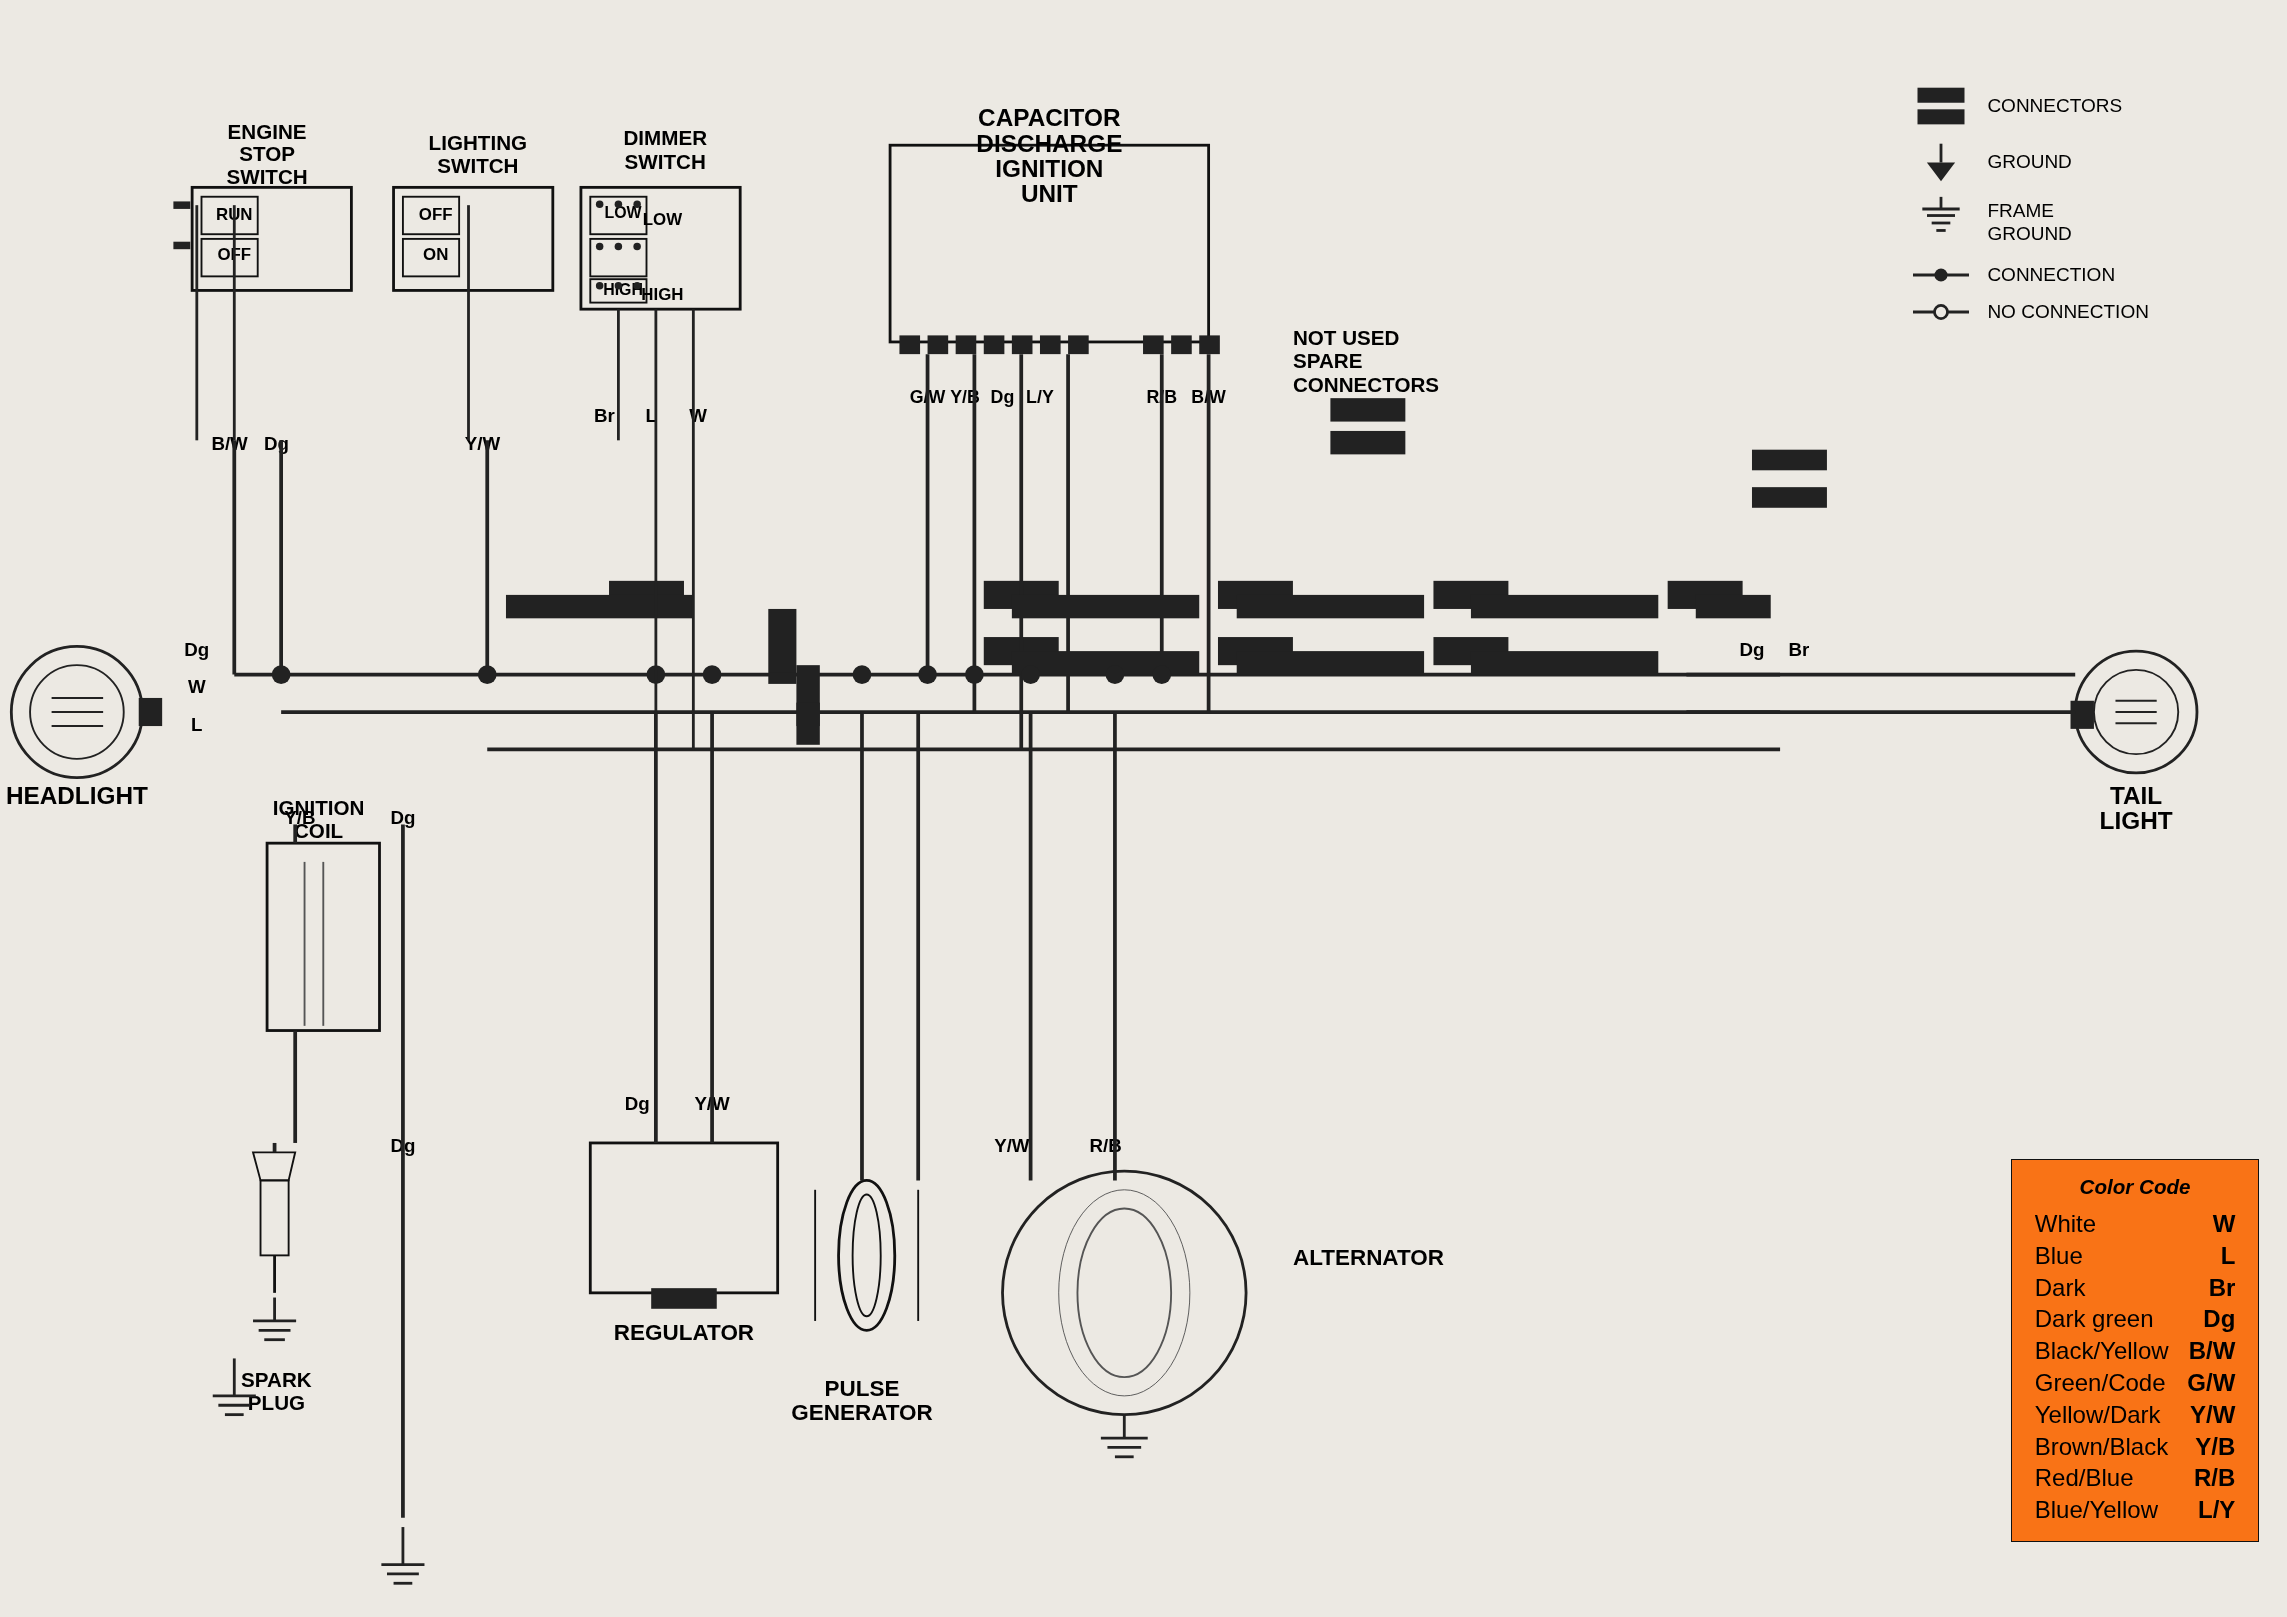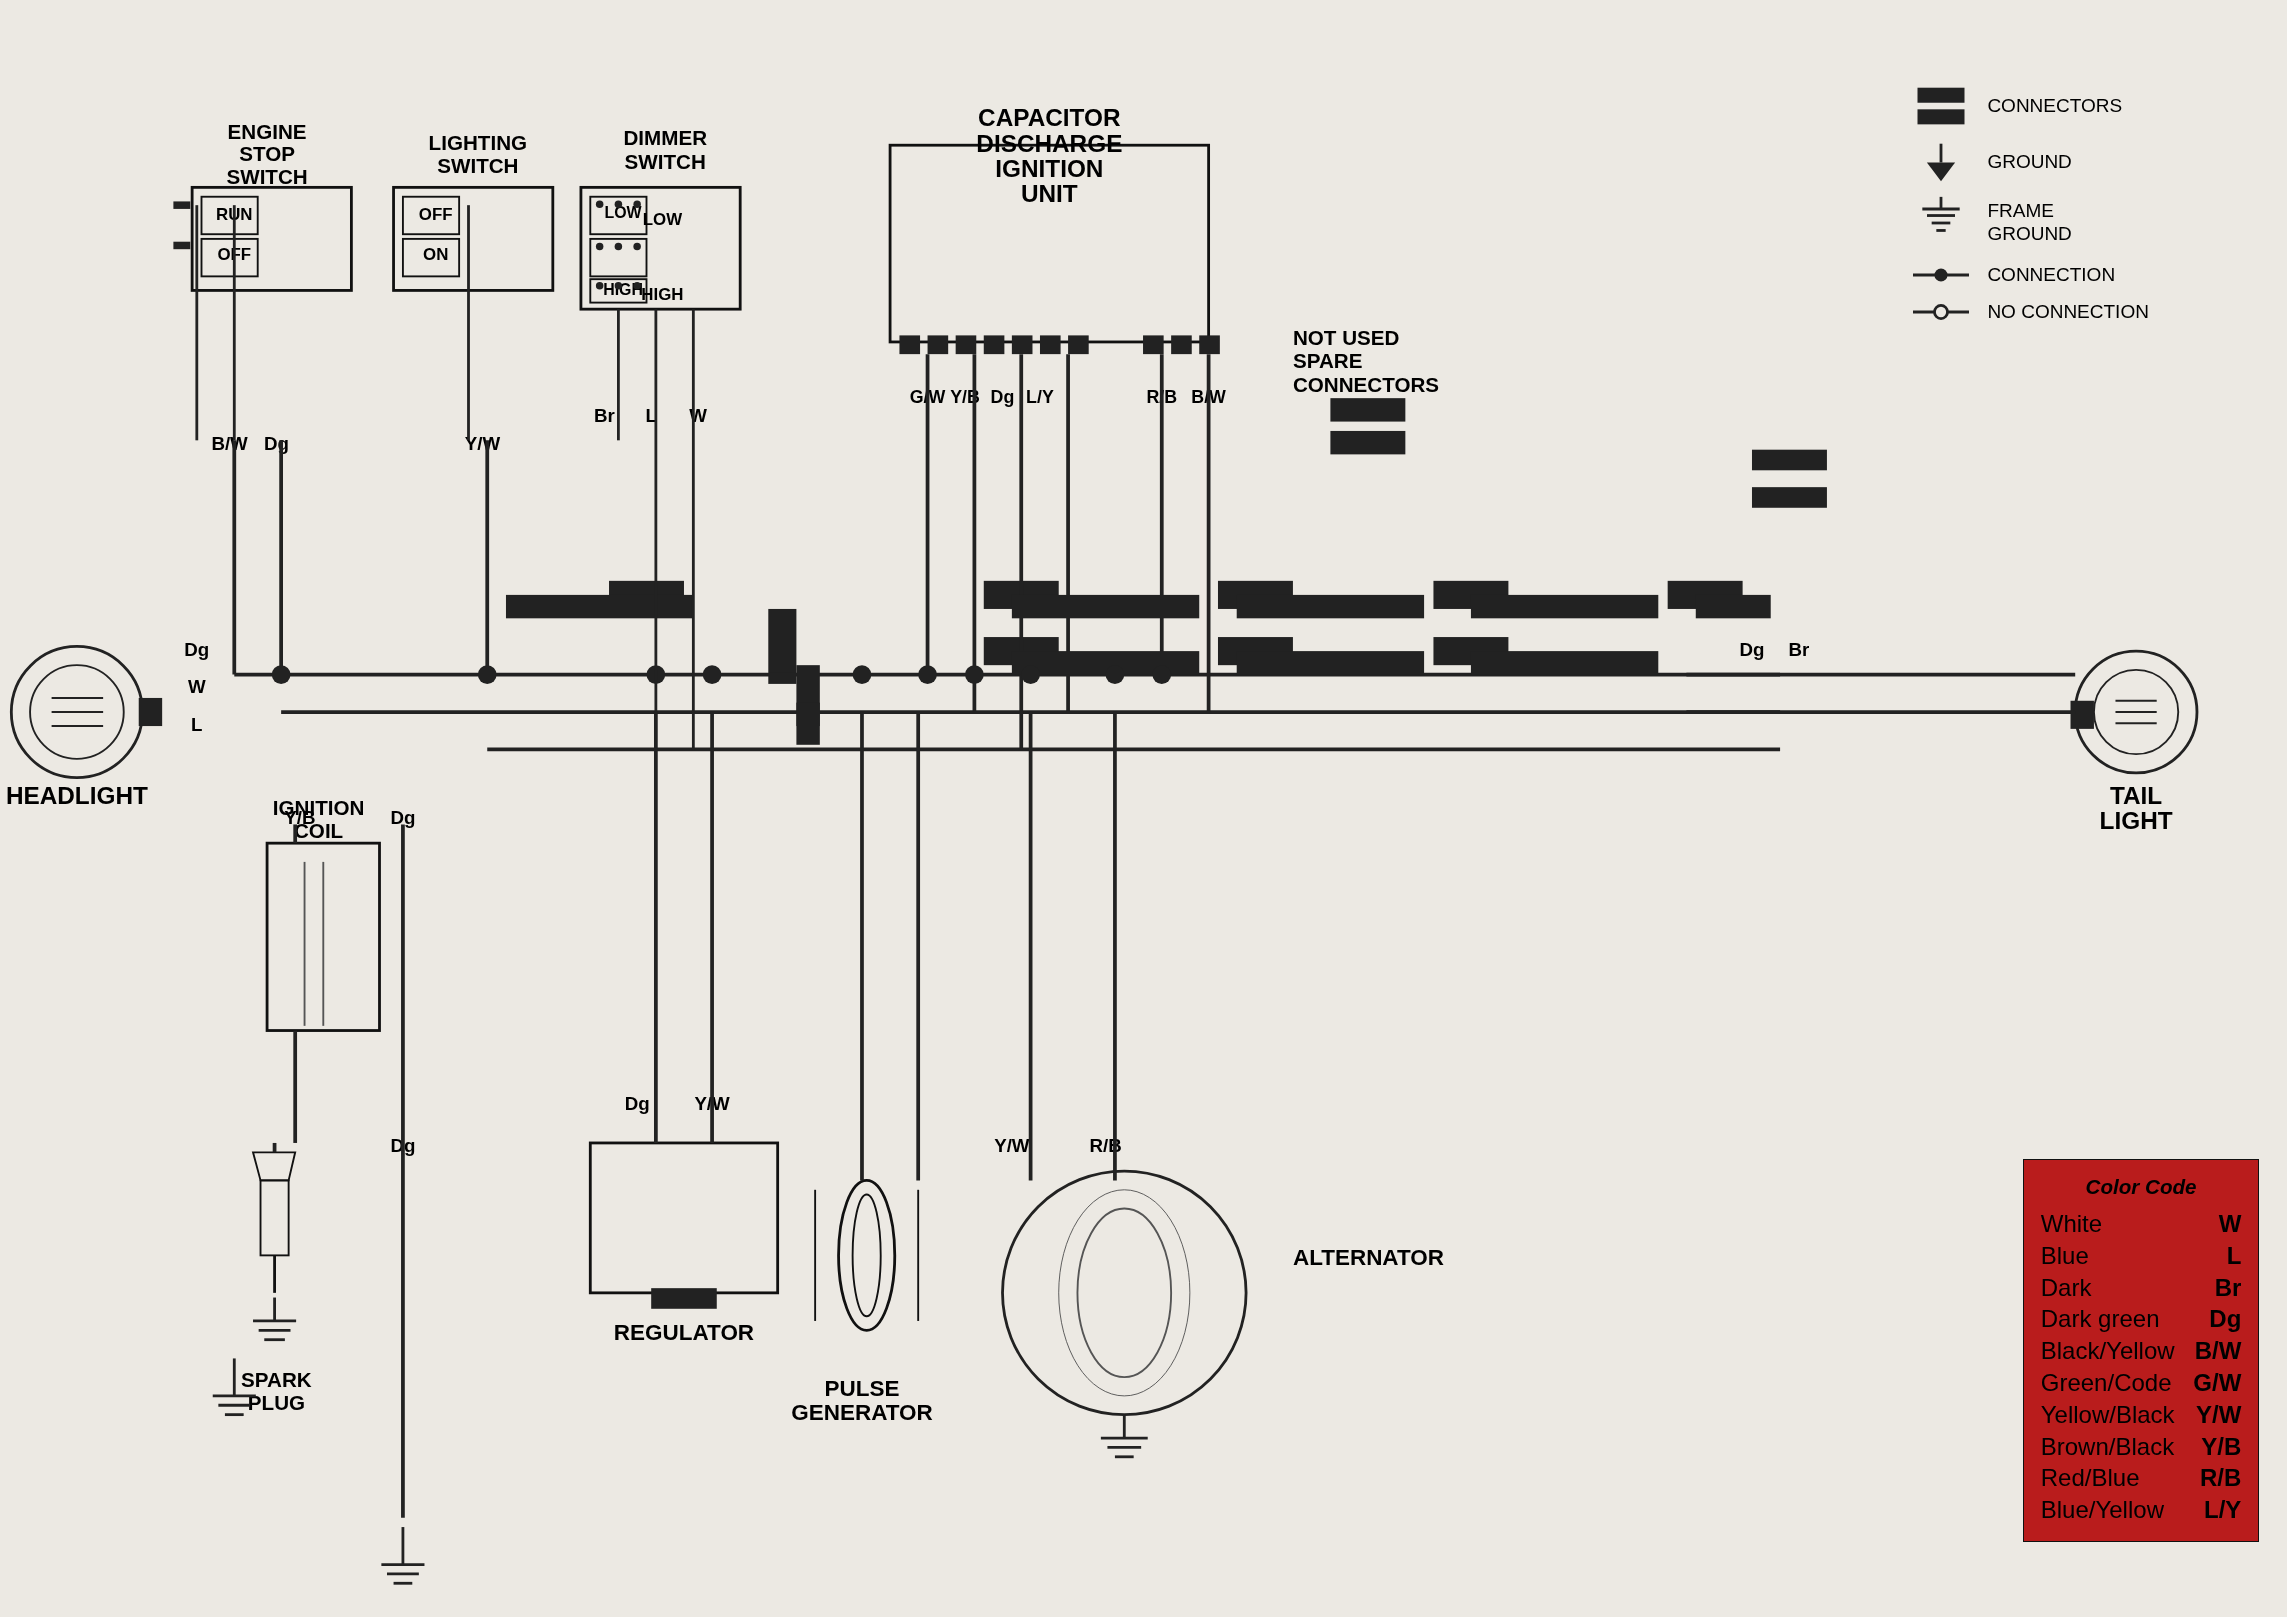--- a/index.html
+++ b/index.html
@@ -68,22 +68,22 @@
       width: 2287px;
       height: 1617px;
     }
 
     
     .color-code {
       position: absolute;
       bottom: 75px;
       right: 28px;
       border: 1.9px solid #111;
-      background: #b91c1c;
-      padding: 15px 13px;
+      background: #f97316;
+      padding: 15px 19px;
     }
     .color-code-title {
       font-size: 20.6px;
       font-weight: bold;
       text-align: center;
       margin-bottom: 9.4px;
       font-style: italic;
     }
     .color-code table {
       border-collapse: collapse;
@@ -446,21 +446,21 @@
           </tr>
           <tr>
             <td>Black/Yellow</td>
             <td>B/W</td>
           </tr>
           <tr>
             <td>Green/Code</td>
             <td>G/W</td>
           </tr>
           <tr>
-            <td>Yellow/Black</td>
+            <td>Yellow/Dark</td>
             <td>Y/W</td>
           </tr>
           <tr>
             <td>Brown/Black</td>
             <td>Y/B</td>
           </tr>
           <tr>
             <td>Red/Blue</td>
             <td>R/B</td>
           </tr>

